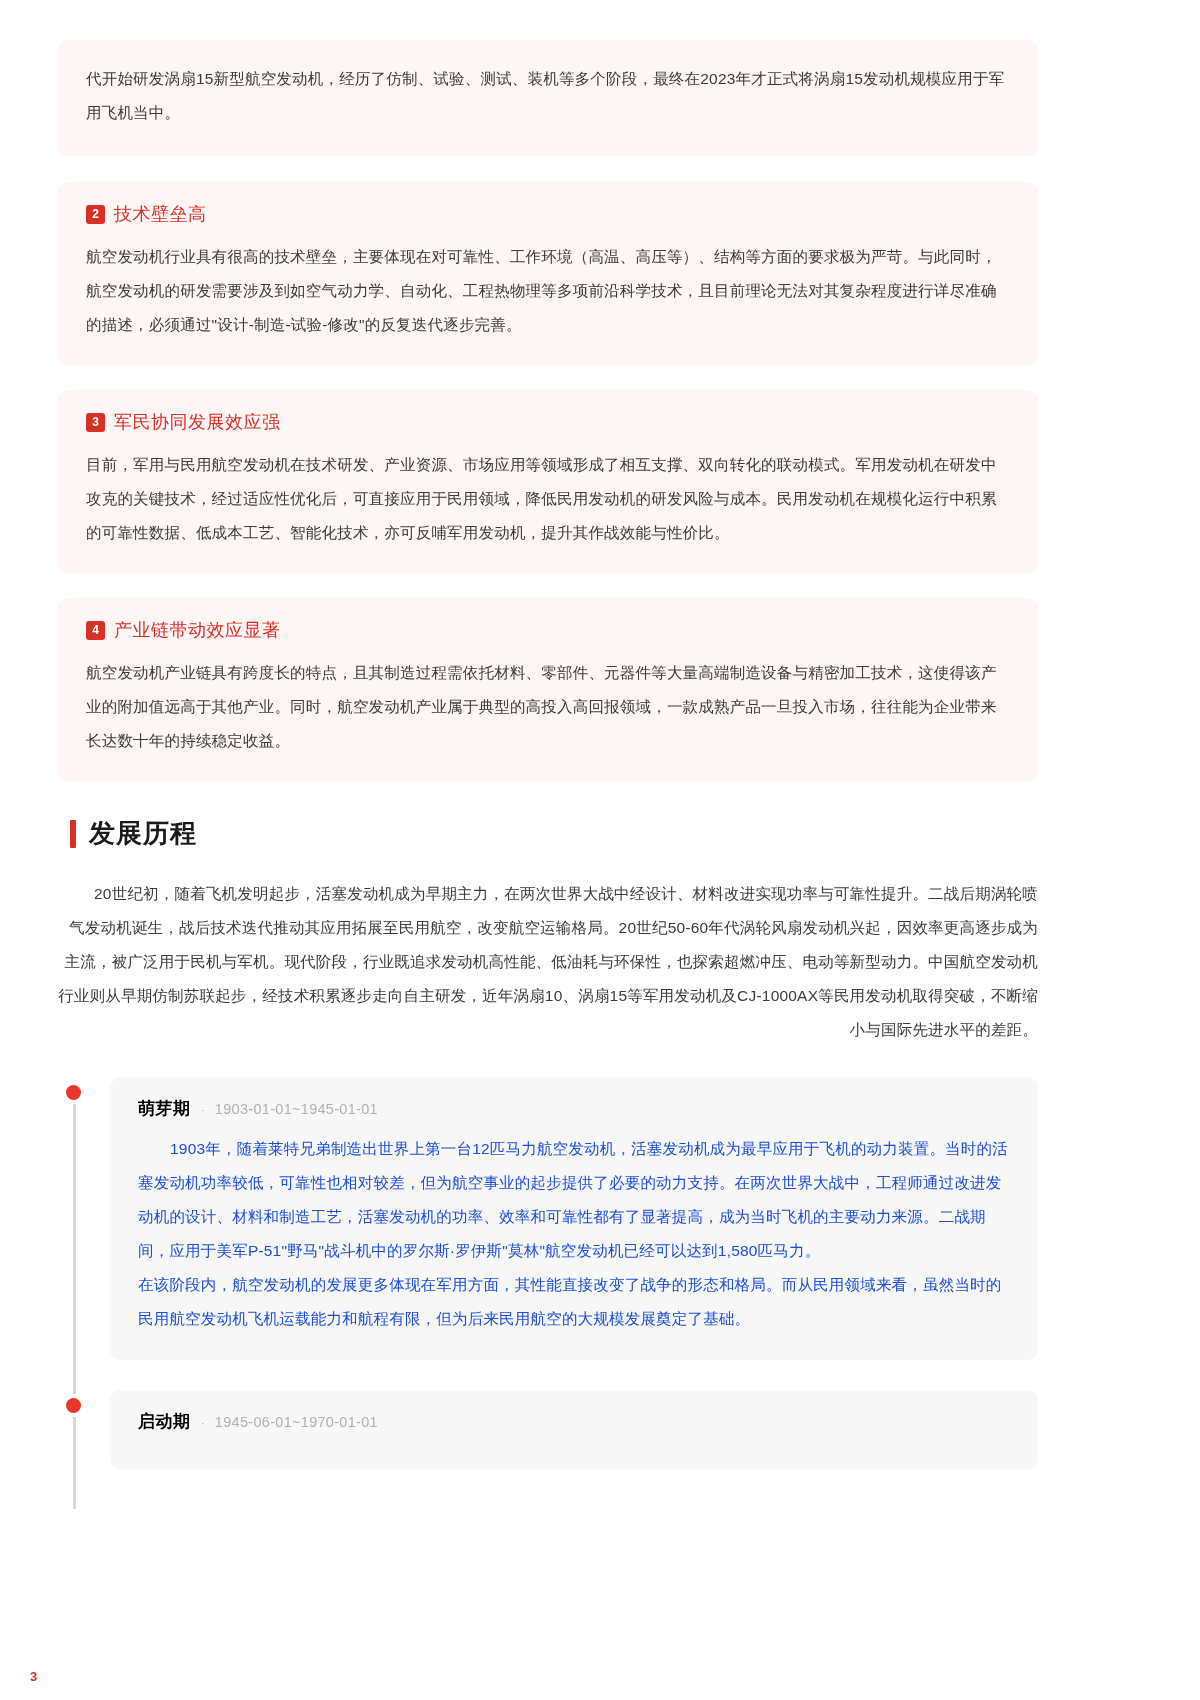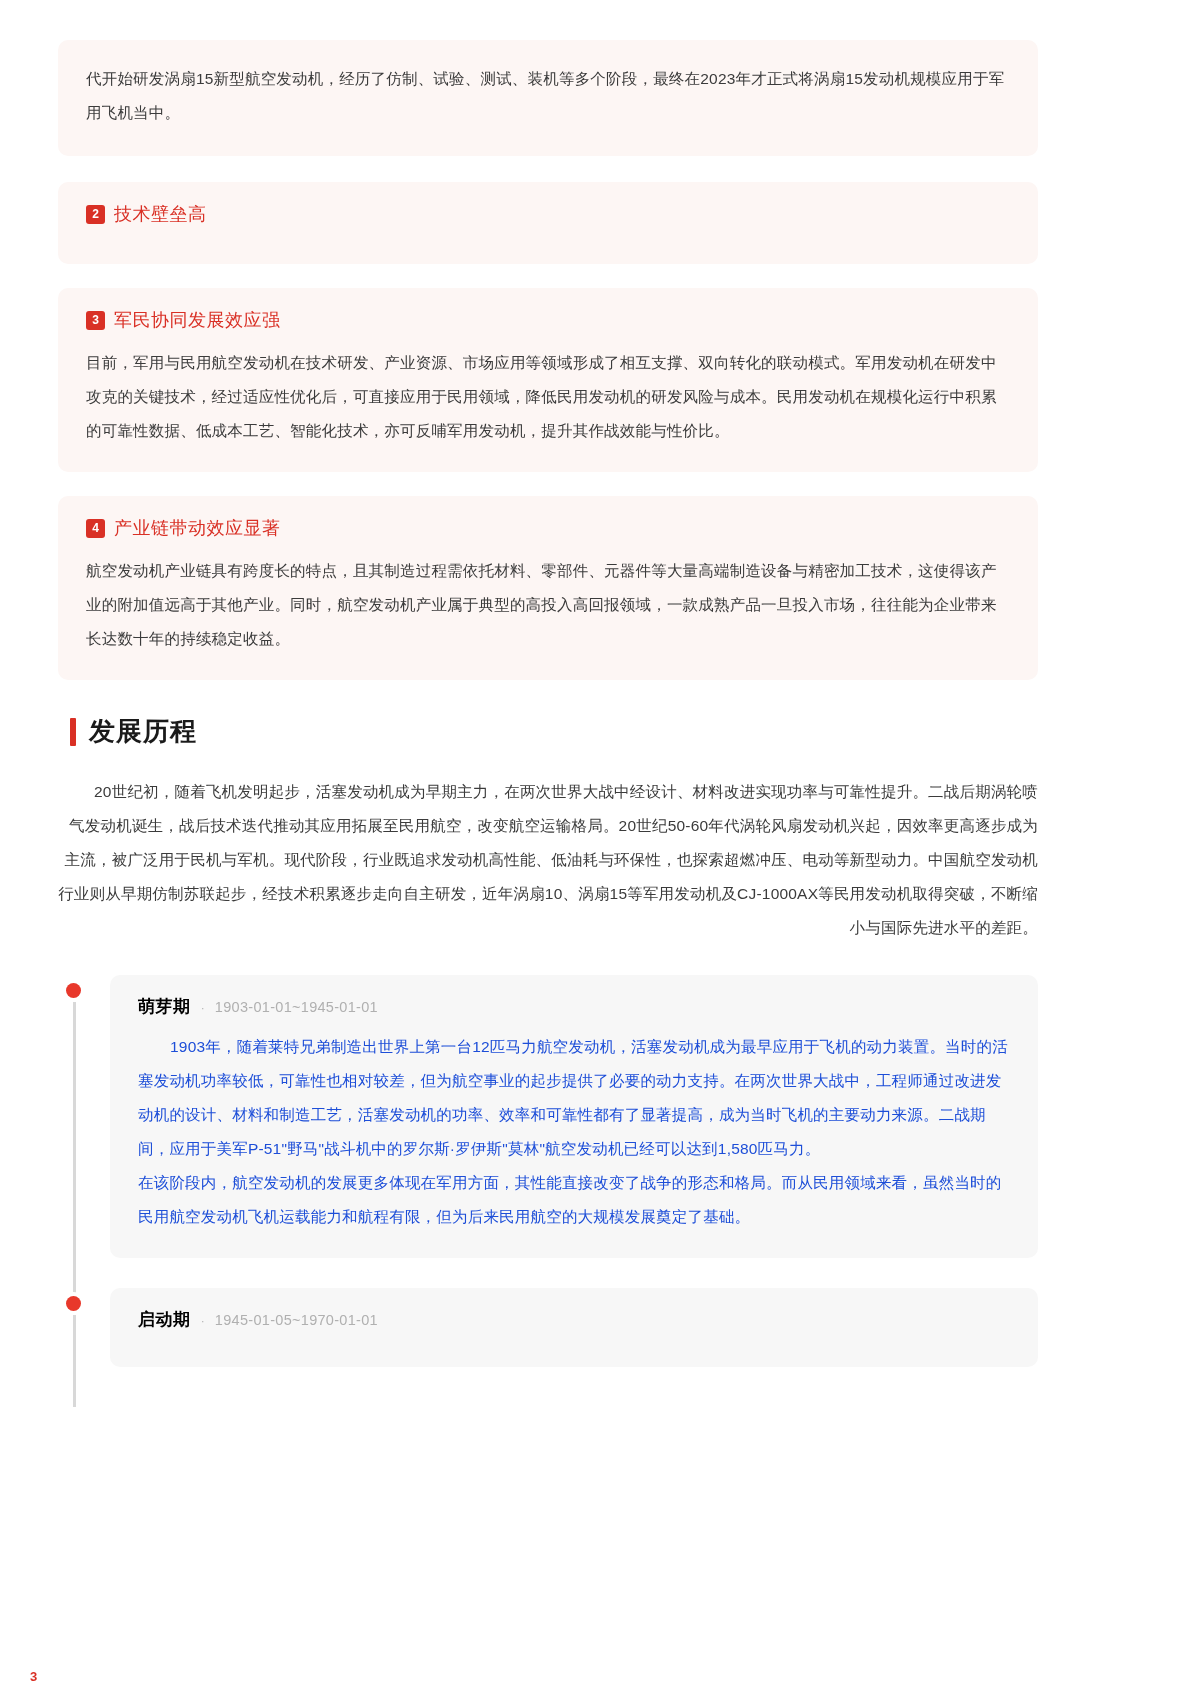--- a/index.html
+++ b/index.html
@@ -191,20 +191,21 @@
 
   <div class="cont-box">
     <p>代开始研发涡扇15新型航空发动机，经历了仿制、试验、测试、装机等多个阶段，最终在2023年才正式将涡扇15发动机规模应用于军用飞机当中。</p>
   </div>
 
   <div class="feat">
     <div class="feat-head">
       <span class="feat-num">2</span>
       <span class="feat-title">技术壁垒高</span>
     </div>
+    <p class="feat-body">航空发动机行业具有很高的技术壁垒，主要体现在对可靠性、工作环境（高温、高压等）、结构等方面的要求极为严苛。与此同时，航空发动机的研发需要涉及到如空气动力学、自动化、工程热物理等多项前沿科学技术，且目前理论无法对其复杂程度进行详尽准确的描述，必须通过"设计-制造-试验-修改"的反复迭代逐步完善。</p>
   </div>
 
   <div class="feat">
     <div class="feat-head">
       <span class="feat-num">3</span>
       <span class="feat-title">军民协同发展效应强</span>
     </div>
     <p class="feat-body">目前，军用与民用航空发动机在技术研发、产业资源、市场应用等领域形成了相互支撑、双向转化的联动模式。军用发动机在研发中攻克的关键技术，经过适应性优化后，可直接应用于民用领域，降低民用发动机的研发风险与成本。民用发动机在规模化运行中积累的可靠性数据、低成本工艺、智能化技术，亦可反哺军用发动机，提升其作战效能与性价比。</p>
   </div>
 
@@ -238,20 +239,20 @@
         <p class="tl-body">在该阶段内，航空发动机的发展更多体现在军用方面，其性能直接改变了战争的形态和格局。而从民用领域来看，虽然当时的民用航空发动机飞机运载能力和航程有限，但为后来民用航空的大规模发展奠定了基础。</p>
       </div>
     </div>
 
     <div class="tl-item">
       <span class="tl-dot"></span>
       <div class="tl-card">
         <div class="tl-head">
           <span class="tl-name">启动期</span>
           <span class="tl-sep">·</span>
-          <span class="tl-range">1945-01-05~1970-01-01</span>
+          <span class="tl-range">1945-06-01~1970-01-01</span>
         </div>
       </div>
     </div>
   </div>
 
   <div class="page-num">3</div>
 </div>
 
 </body></html>

